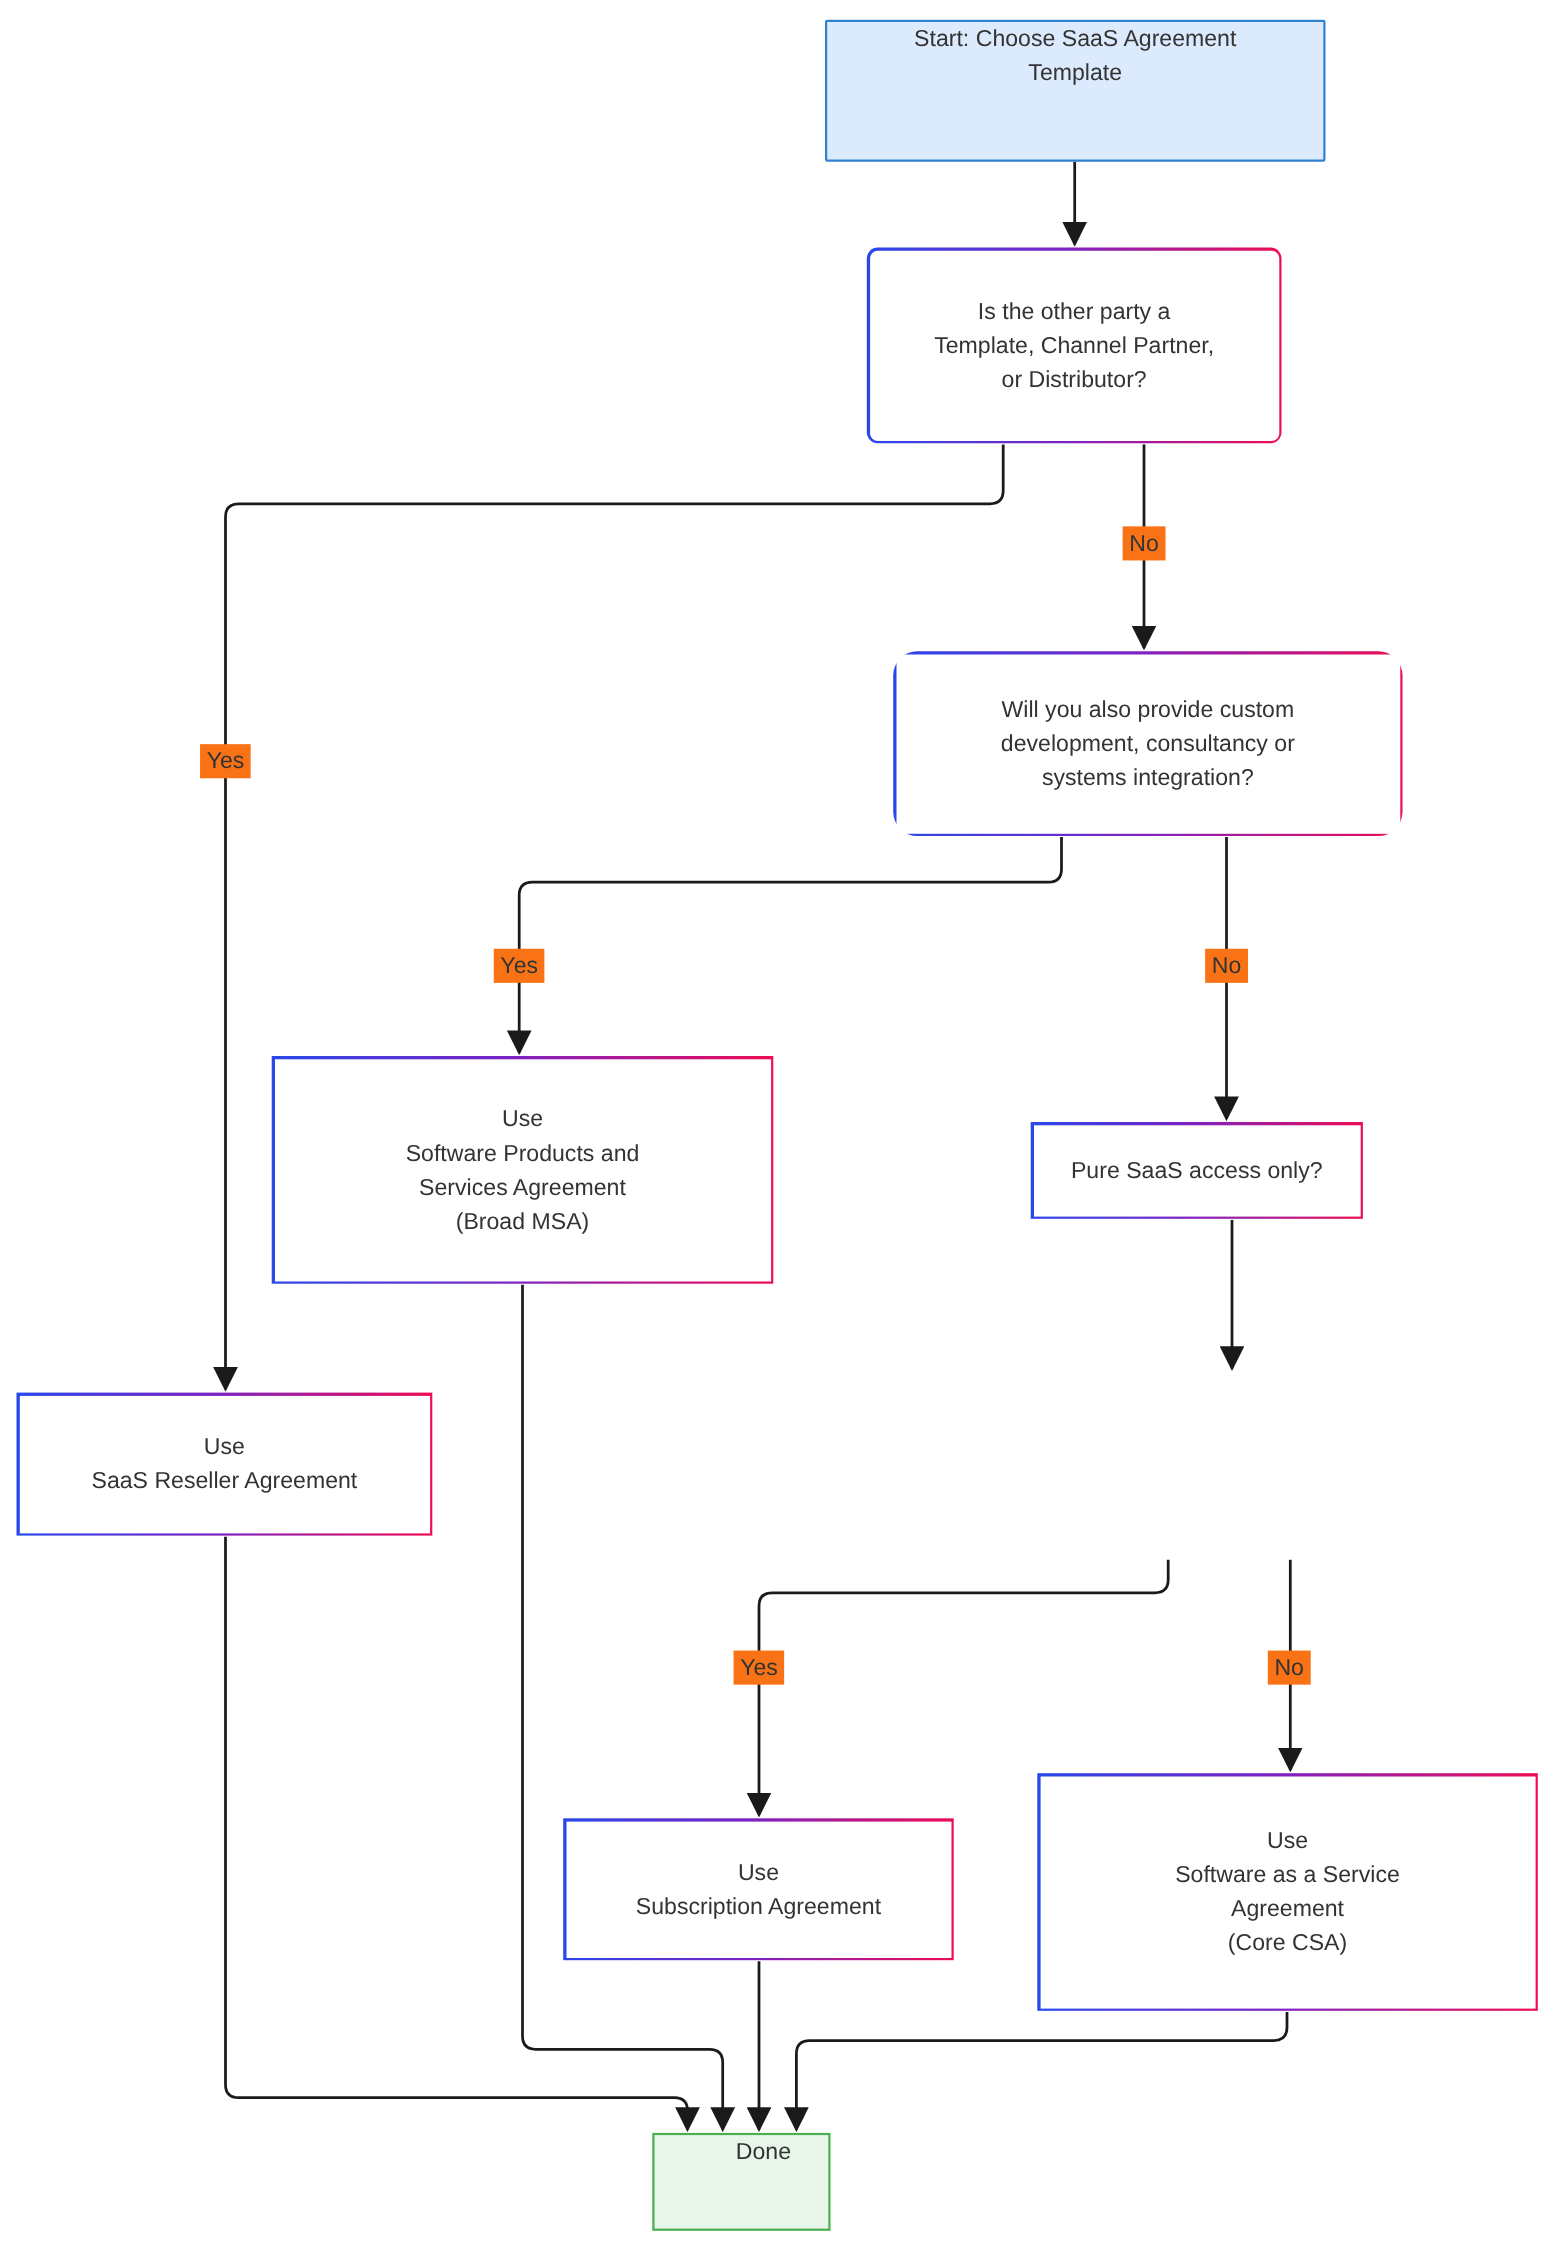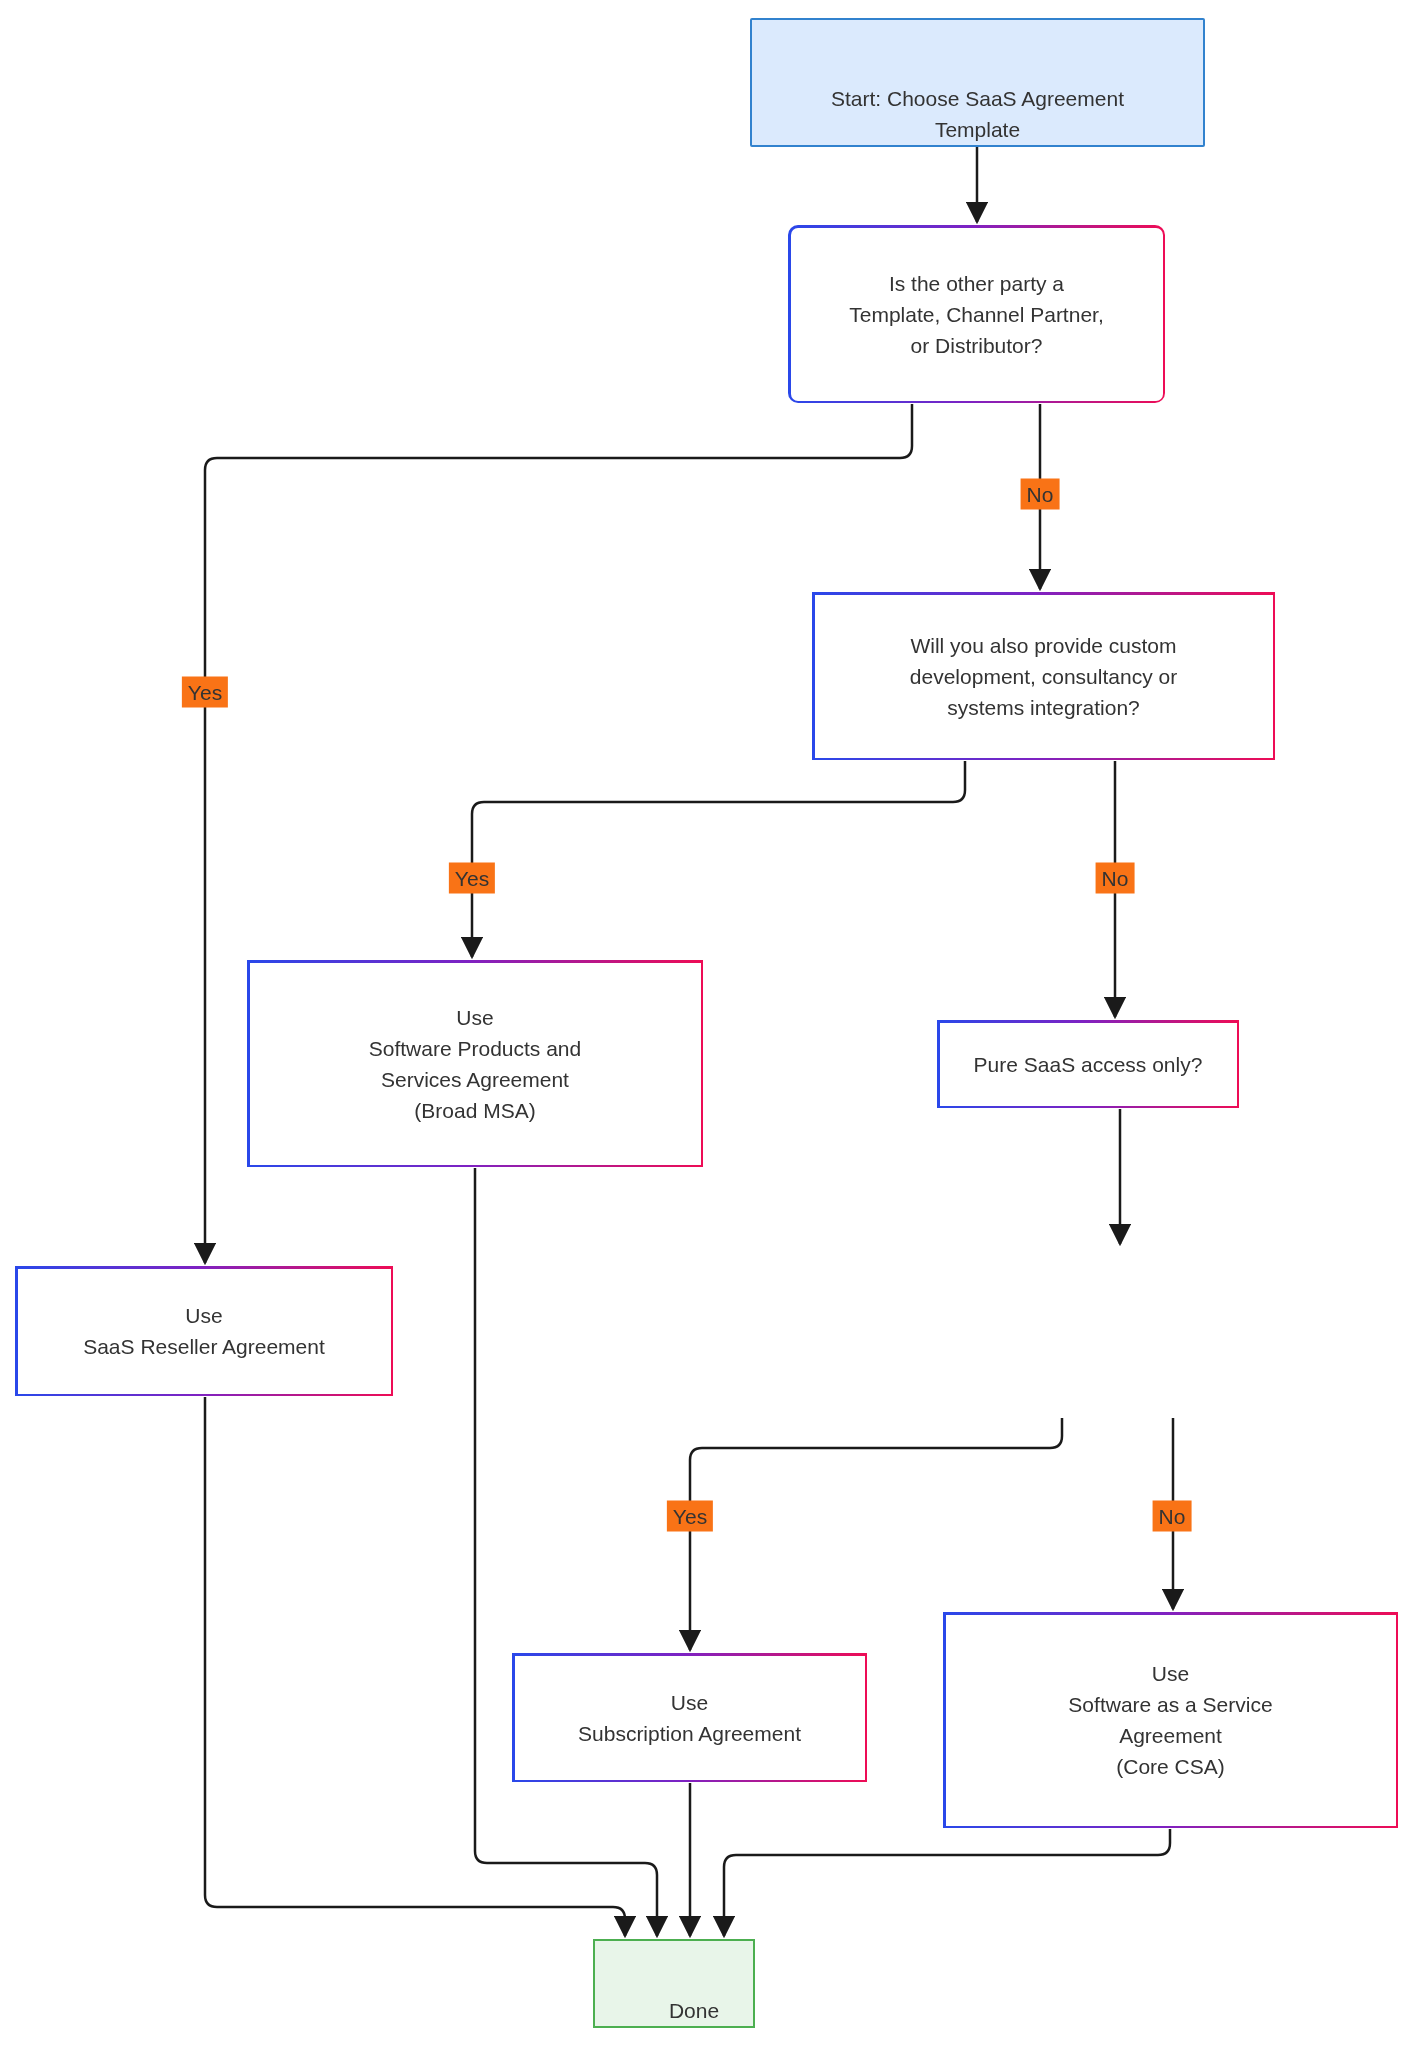--- a/index.html
+++ b/index.html
@@ -28,21 +28,21 @@
     display:flex;align-items:center;justify-content:center;
     text-align:center;
     border-radius:0;
   }
   .gnode.rounded .gnode-inner{border-radius:7px;}
 
   
   .pnode{
     position:absolute;
     box-sizing:border-box;
-    display:flex;align-items:flex-end;justify-content:center;
+    display:flex;align-items:flex-start;justify-content:center;
     text-align:center;
   }
   .pnode.start{background:#dbeafd;border:2.5px solid #3182ce;border-radius:2px;}
   .pnode.done{background:#e8f5e9;border:2.5px solid #4caf50;}
 
   .node-text{
     white-space:pre-line;
     font-size:21px;
     line-height:31px;
     color:#333333;
@@ -91,21 +91,21 @@
   </div>
 
   <div class="gnode rounded" style="left:788px;top:225px;width:377px;height:178px;">
     <div class="gnode-inner">
       <span class="node-text">Is the other party a
 Template, Channel Partner,
 or Distributor?</span>
     </div>
   </div>
 
-  <div class="gnode" style="left:812px;top:592px;width:463px;height:168px;">
+  <div class="gnode" style="left:812px;top:592px;width:463px;height:168px;border-radius:22px;">
     <div class="gnode-inner">
       <span class="node-text">Will you also provide custom
 development, consultancy or
 systems integration?</span>
     </div>
   </div>
 
   <div class="gnode" style="left:247px;top:960px;width:456px;height:207px;">
     <div class="gnode-inner">
       <span class="node-text">Use

